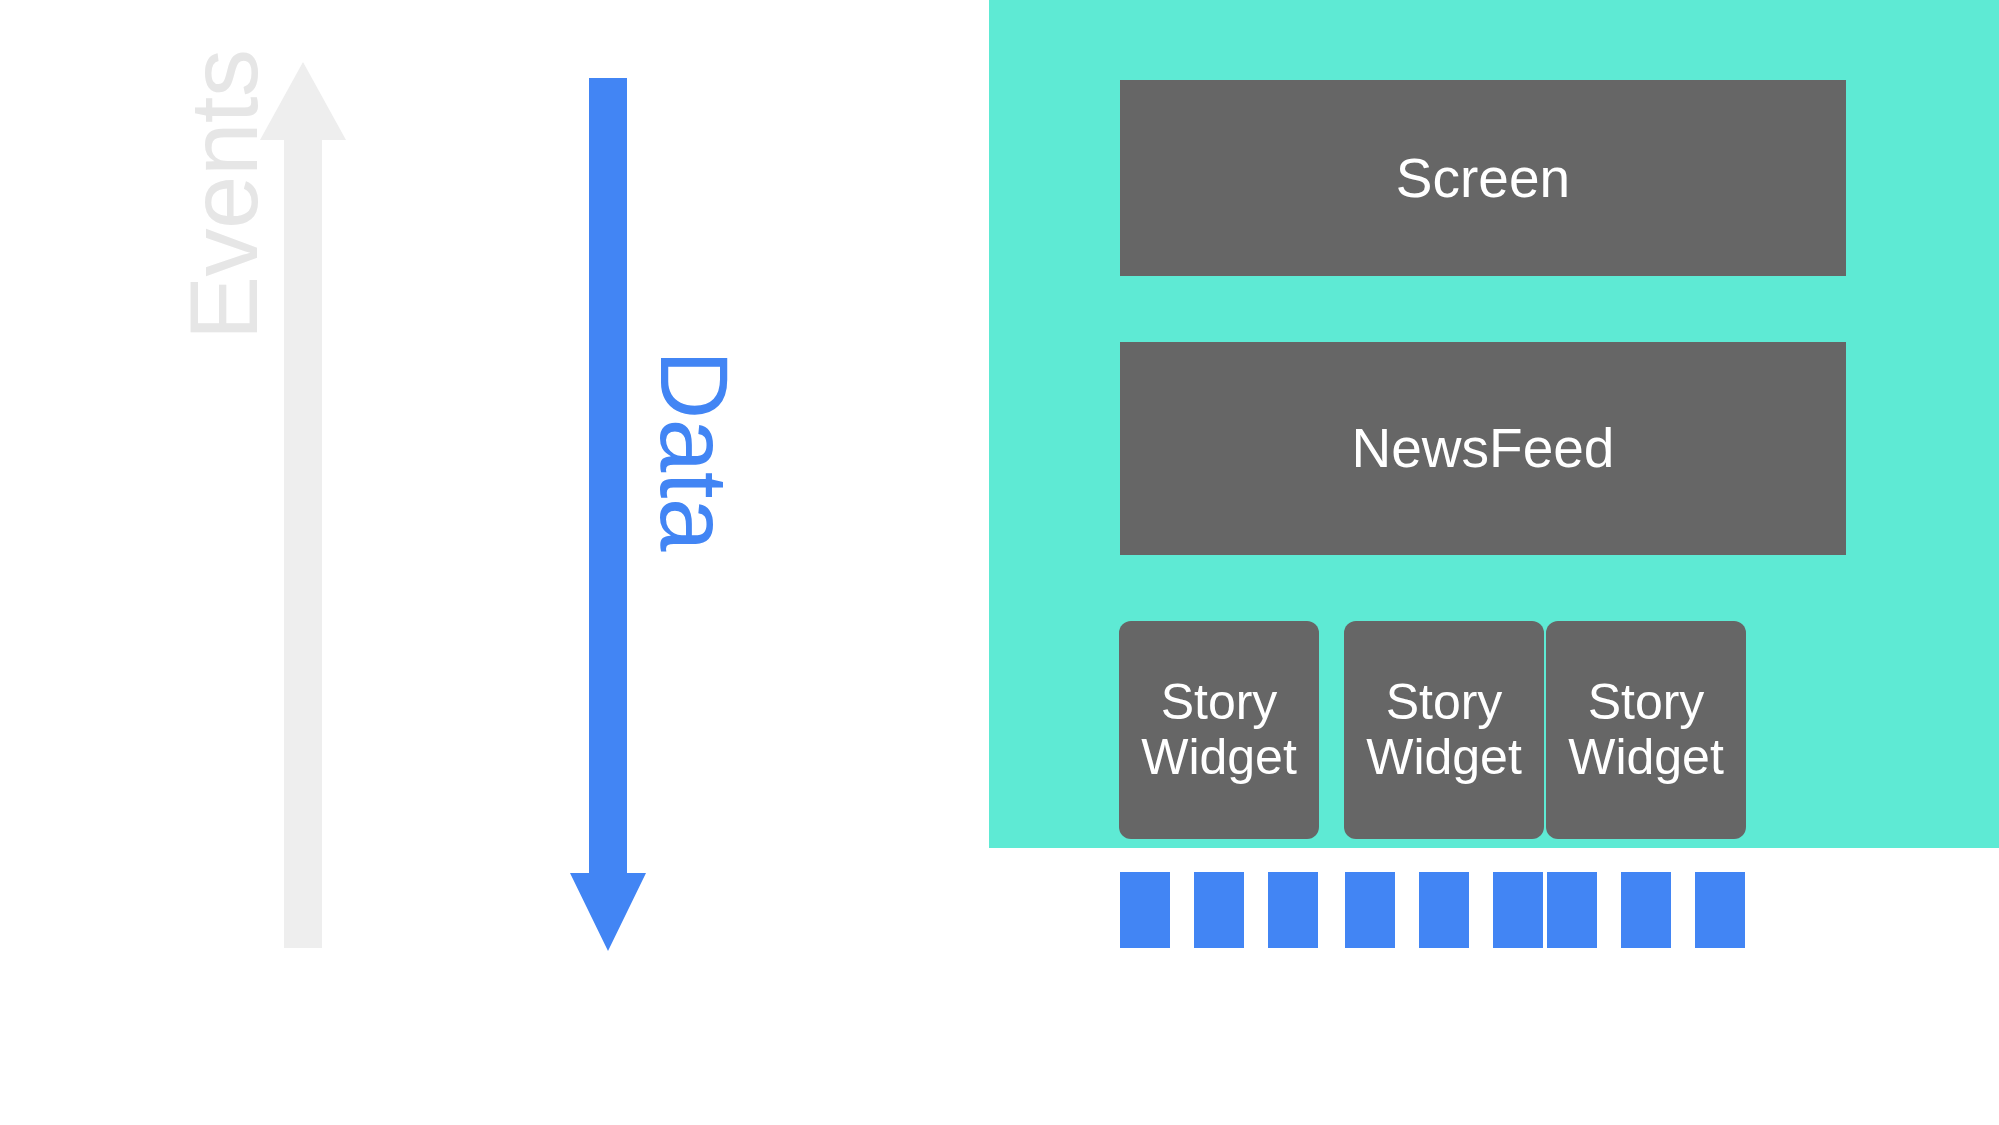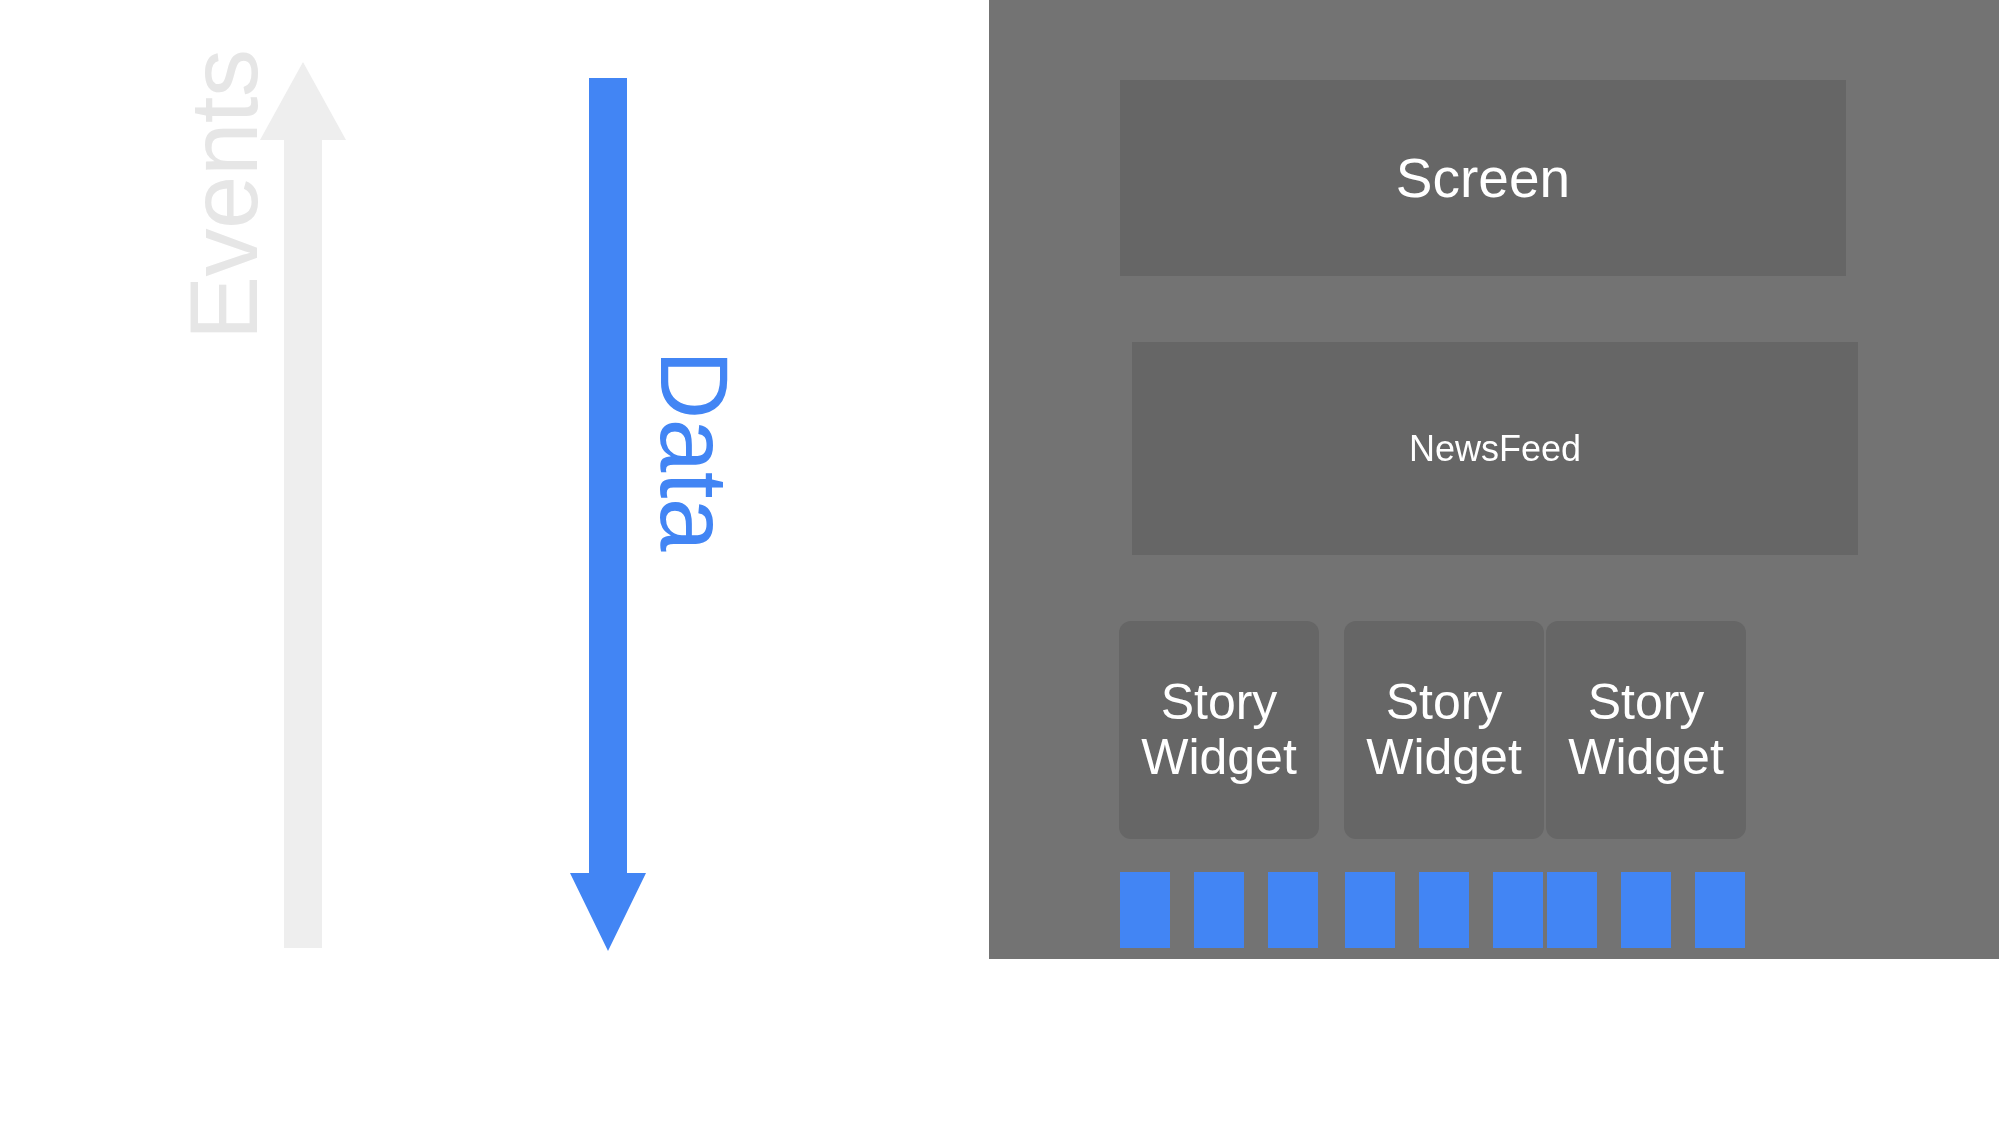--- a/index.html
+++ b/index.html
@@ -64,22 +64,22 @@
     transform: rotate(90deg);
     transform-origin: 0 0;
   }
 
   
   #dark-panel {
     position: absolute;
     left: 989px;
     top: 0;
     width: 1010px;
-    height: 959px;
-    background: #737373;
+    height: 848px;
+    background: #5eead4;
   }
 
   .grey-box {
     position: absolute;
     background: #666666;
     color: #ffffff;
     display: flex;
     align-items: center;
     justify-content: center;
     text-align: center;
@@ -94,22 +94,21 @@
     width: 726px;
     height: 196px;
     font-size: 55px;
   }
 
   #box-newsfeed {
     left: 131px;
     top: 342px;
     width: 726px;
     height: 213px;
-    font-size: 36px;
-    margin-left: 12px;
+    font-size: 55px;
   }
 
   .story-widget {
     top: 621px;
     width: 200px;
     height: 218px;
     font-size: 50px;
     border-radius: 12px;
   }
   #story-widget-0 { left: 130px;  }

